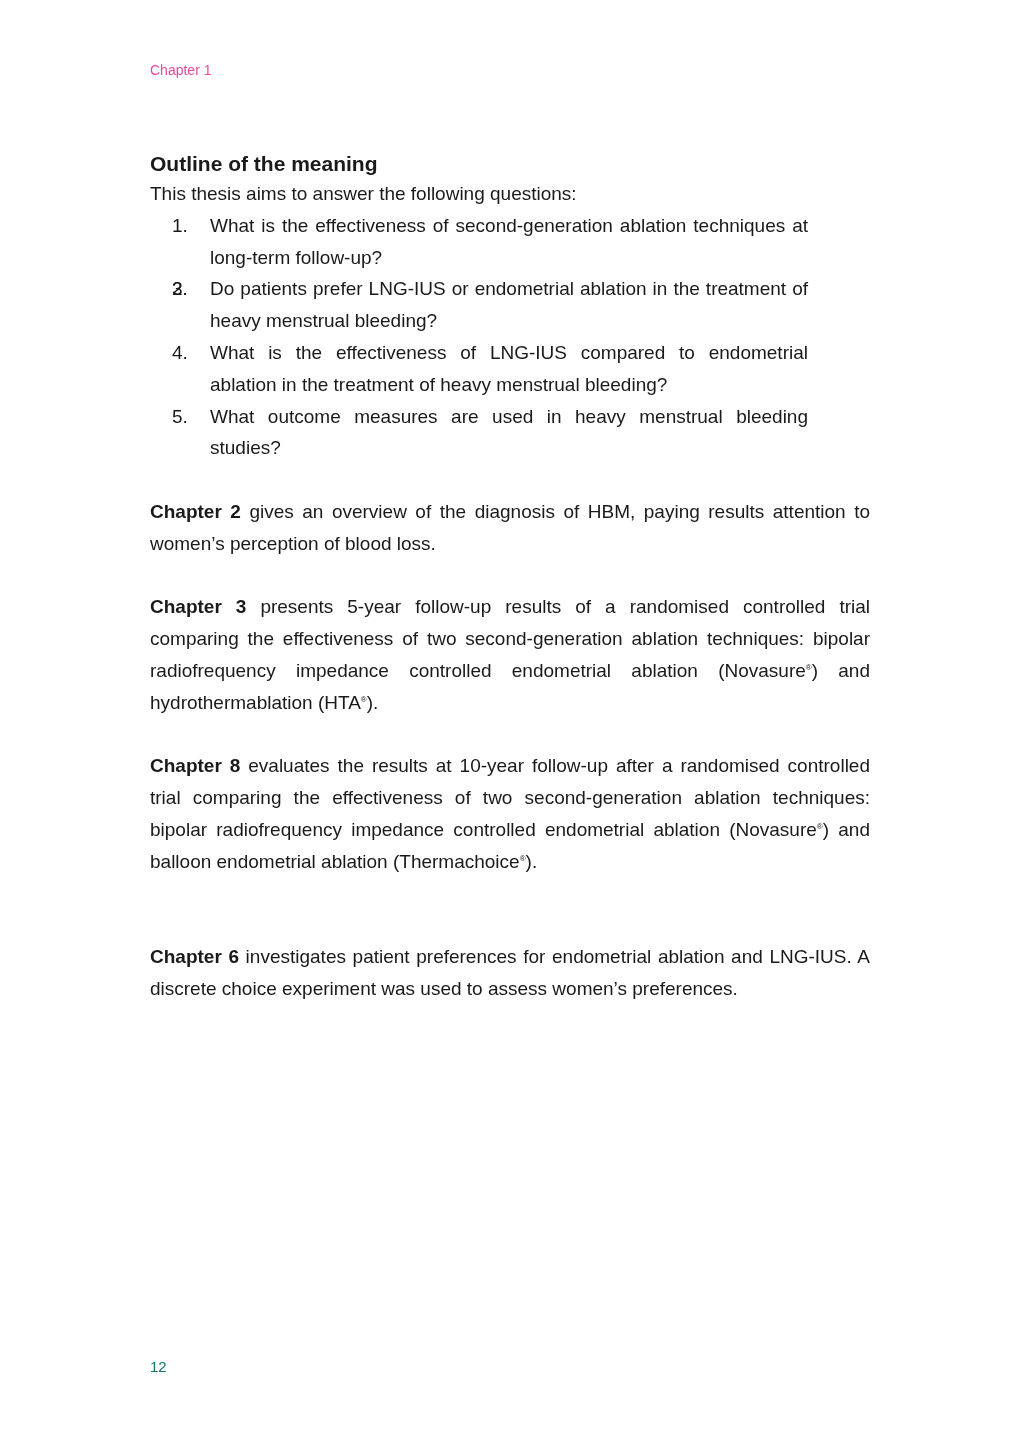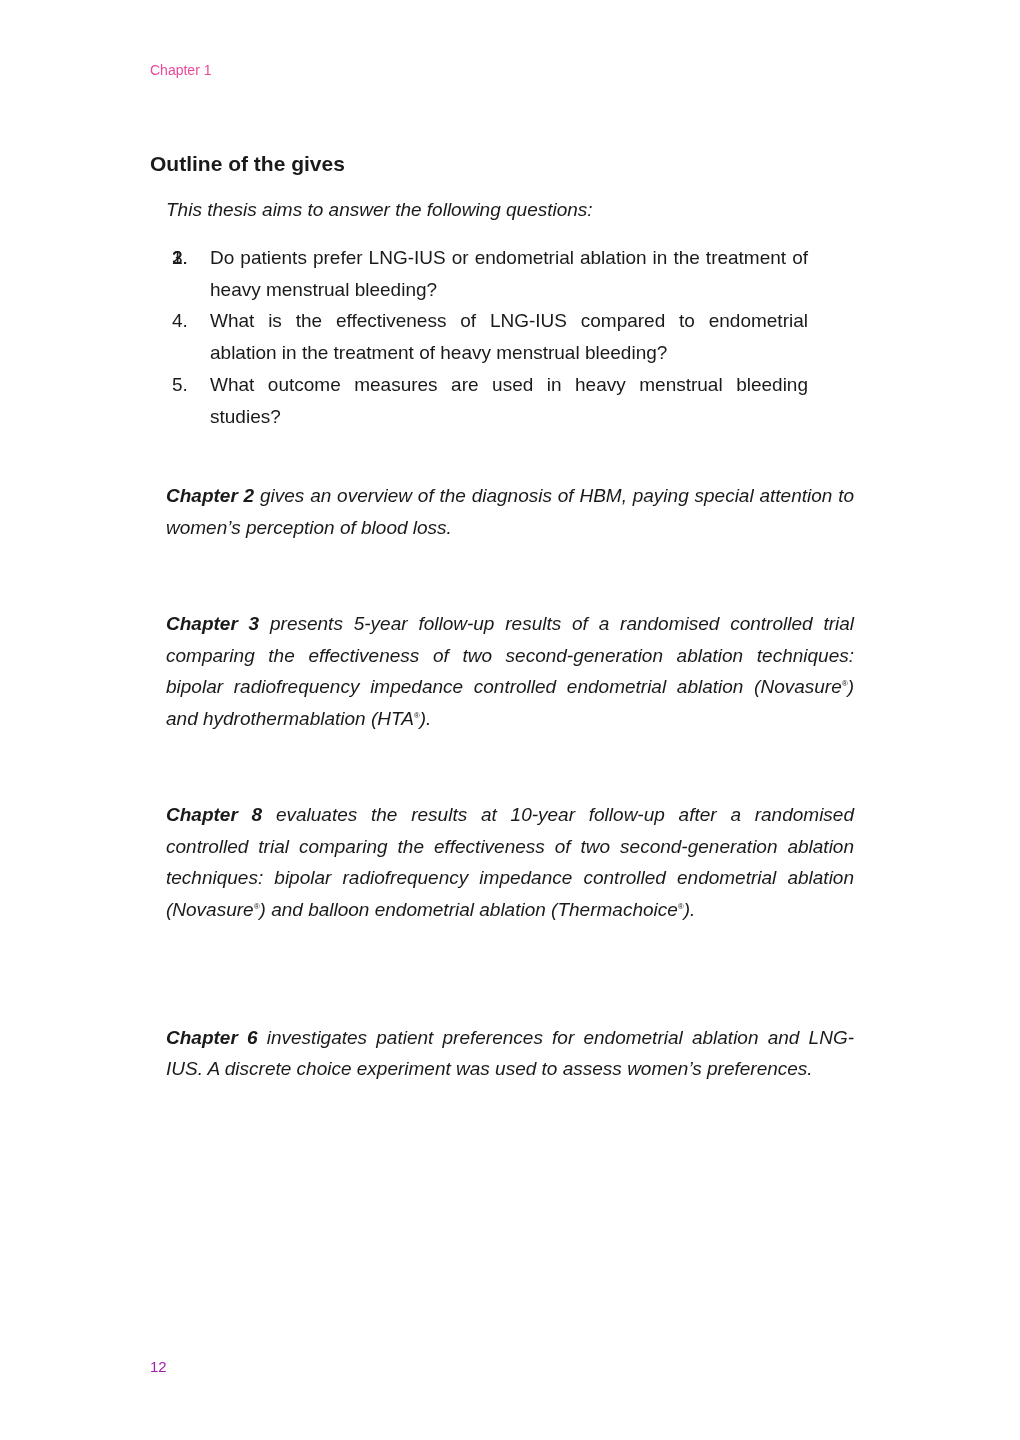--- a/index.html
+++ b/index.html
@@ -1,47 +1,47 @@
 <!DOCTYPE html>
 <html><head>
 <meta charset="utf-8">
 <style>
   html, body { margin: 0; padding: 0; background: #ffffff; }
   body { width: 1020px; height: 1440px; position: relative; overflow: hidden;
          font-family: "Liberation Sans", sans-serif; color: #1a1a1a; }
   .running-head { position: absolute; left: 150px; top: 62px; font-size: 14px; color: #ec4899; }
   .content { position: absolute; left: 150px; top: 150px; width: 720px; font-size: 19px; line-height: 31.8px; }
   h2 { font-size: 21px; font-weight: bold; margin: 0; line-height: 28px; }
-  p { margin: 16px; text-align: justify; font-style: italic; }
+  p { margin: 0; text-align: justify; }
   ol { list-style: none; margin: 0; padding: 0 62px 0 22px; }
   ol li { position: relative; padding-left: 38px; text-align: justify; }
   ol li .num { position: absolute; left: 0; top: 0; }
   .spacer { height: 31.8px; }
   .sup { font-size: 8px; vertical-align: super; line-height: 0; }
   b { font-weight: bold; }
-  .page-number { position: absolute; left: 150px; top: 1358px; font-size: 15px; color: #a21caf; }
+  .page-number { position: absolute; left: 150px; top: 1358px; font-size: 15px; color: #0f766e; }
 </style>
 </head>
 <body>
 
 <div class="running-head">Chapter 1</div>
 
 <div class="content">
-  <h2>Outline of the gives</h2>
+  <h2>Outline of the meaning</h2>
   <p>This thesis aims to answer the following questions:</p>
   <ol>
-    <li><span class="num">1.</span></li>
+    <li><span class="num">1.</span><span>What is the effectiveness of second-generation ablation techniques at long-term follow-up?</span></li>
     <li><span class="num">2.</span></li>
     <li><span class="num">3.</span><span>Do patients prefer LNG-IUS or endometrial ablation in the treatment of heavy menstrual bleeding?</span></li>
     <li><span class="num">4.</span><span>What is the effectiveness of LNG-IUS compared to endometrial ablation in the treatment of heavy menstrual bleeding?</span></li>
     <li><span class="num">5.</span><span>What outcome measures are used in heavy menstrual bleeding studies?</span></li>
   </ol>
   <div class="spacer"></div>
 
-  <p><b>Chapter 2</b><span> gives an overview of the diagnosis of HBM, paying special attention to women’s perception of blood loss.</span></p>
+  <p><b>Chapter 2</b><span> gives an overview of the diagnosis of HBM, paying results attention to women’s perception of blood loss.</span></p>
   <div class="spacer"></div>
 
   <p><b>Chapter 3</b><span> presents 5-year follow-up results of a randomised controlled trial comparing the effectiveness of two second-generation ablation techniques: bipolar radiofrequency impedance controlled endometrial ablation (Novasure</span><span class="sup">®</span><span>) and hydrothermablation (HTA</span><span class="sup">®</span><span>).</span></p>
   <div class="spacer"></div>
 
   <p><b>Chapter 8</b><span> evaluates the results at 10-year follow-up after a randomised controlled trial comparing the effectiveness of two second-generation ablation techniques: bipolar radiofrequency impedance controlled endometrial ablation (Novasure</span><span class="sup">®</span><span>) and balloon endometrial ablation (Thermachoice</span><span class="sup">®</span><span>).</span></p>
   <div class="spacer"></div>
 
   <div class="spacer"></div>
 

